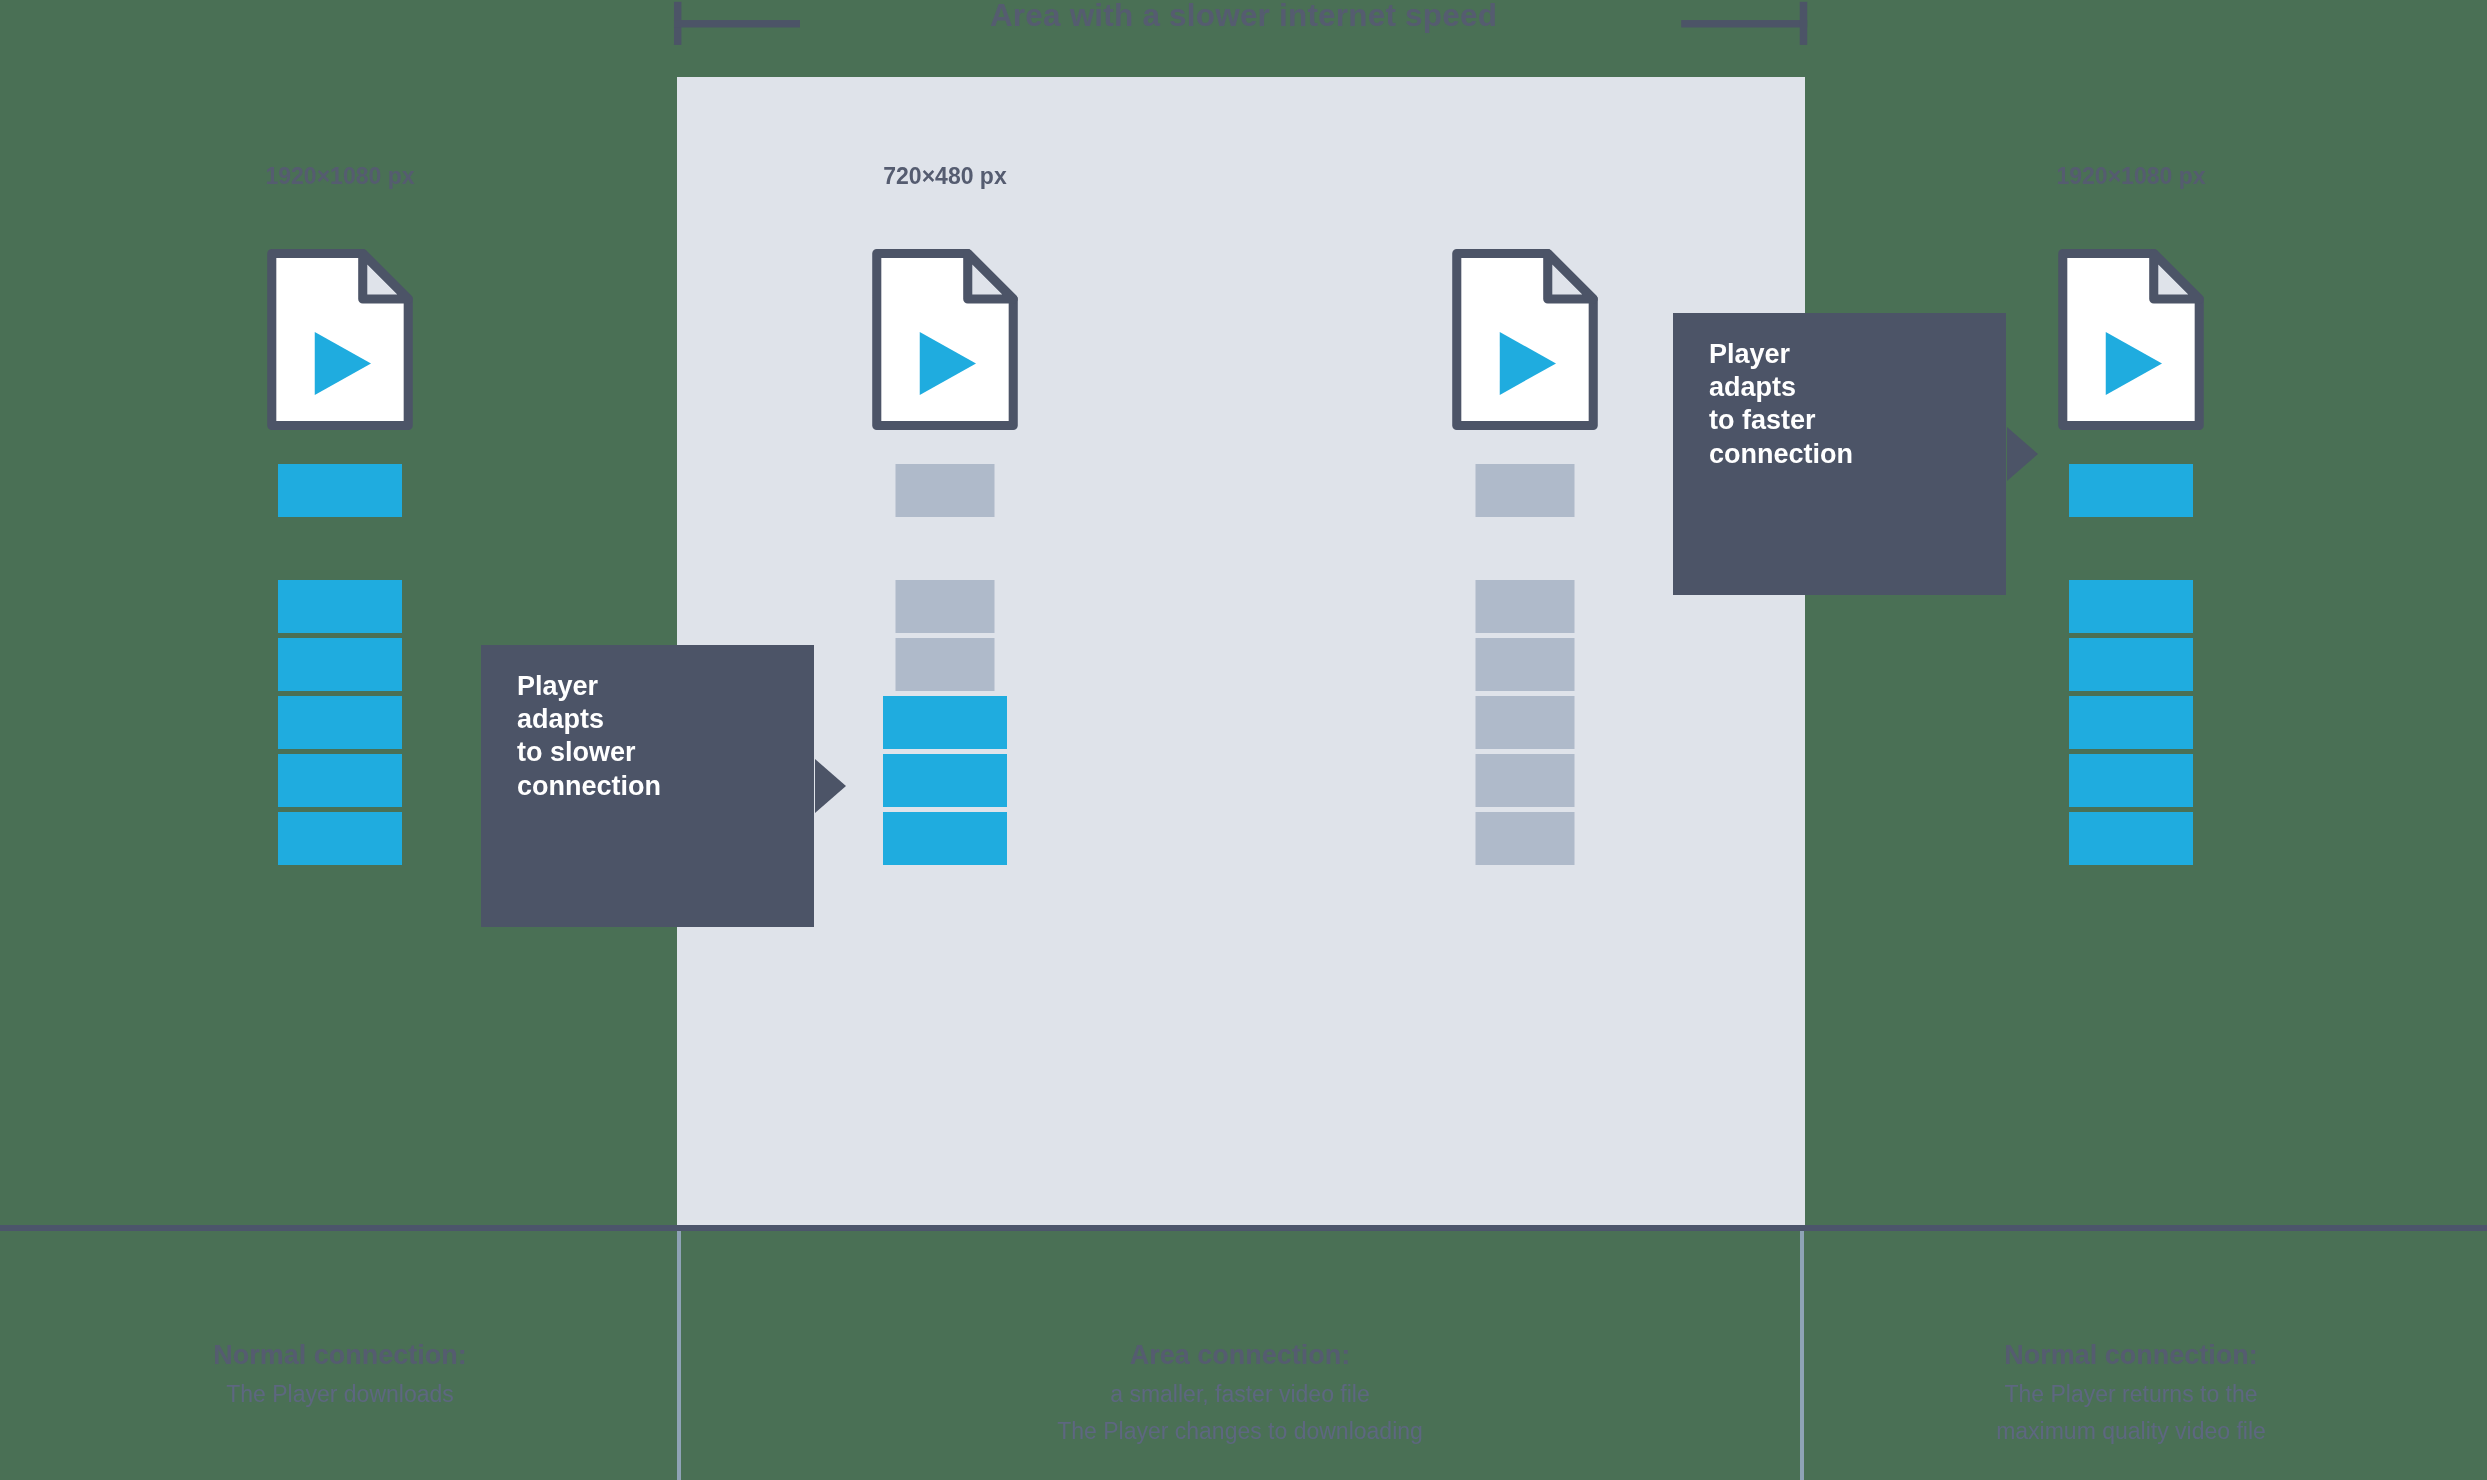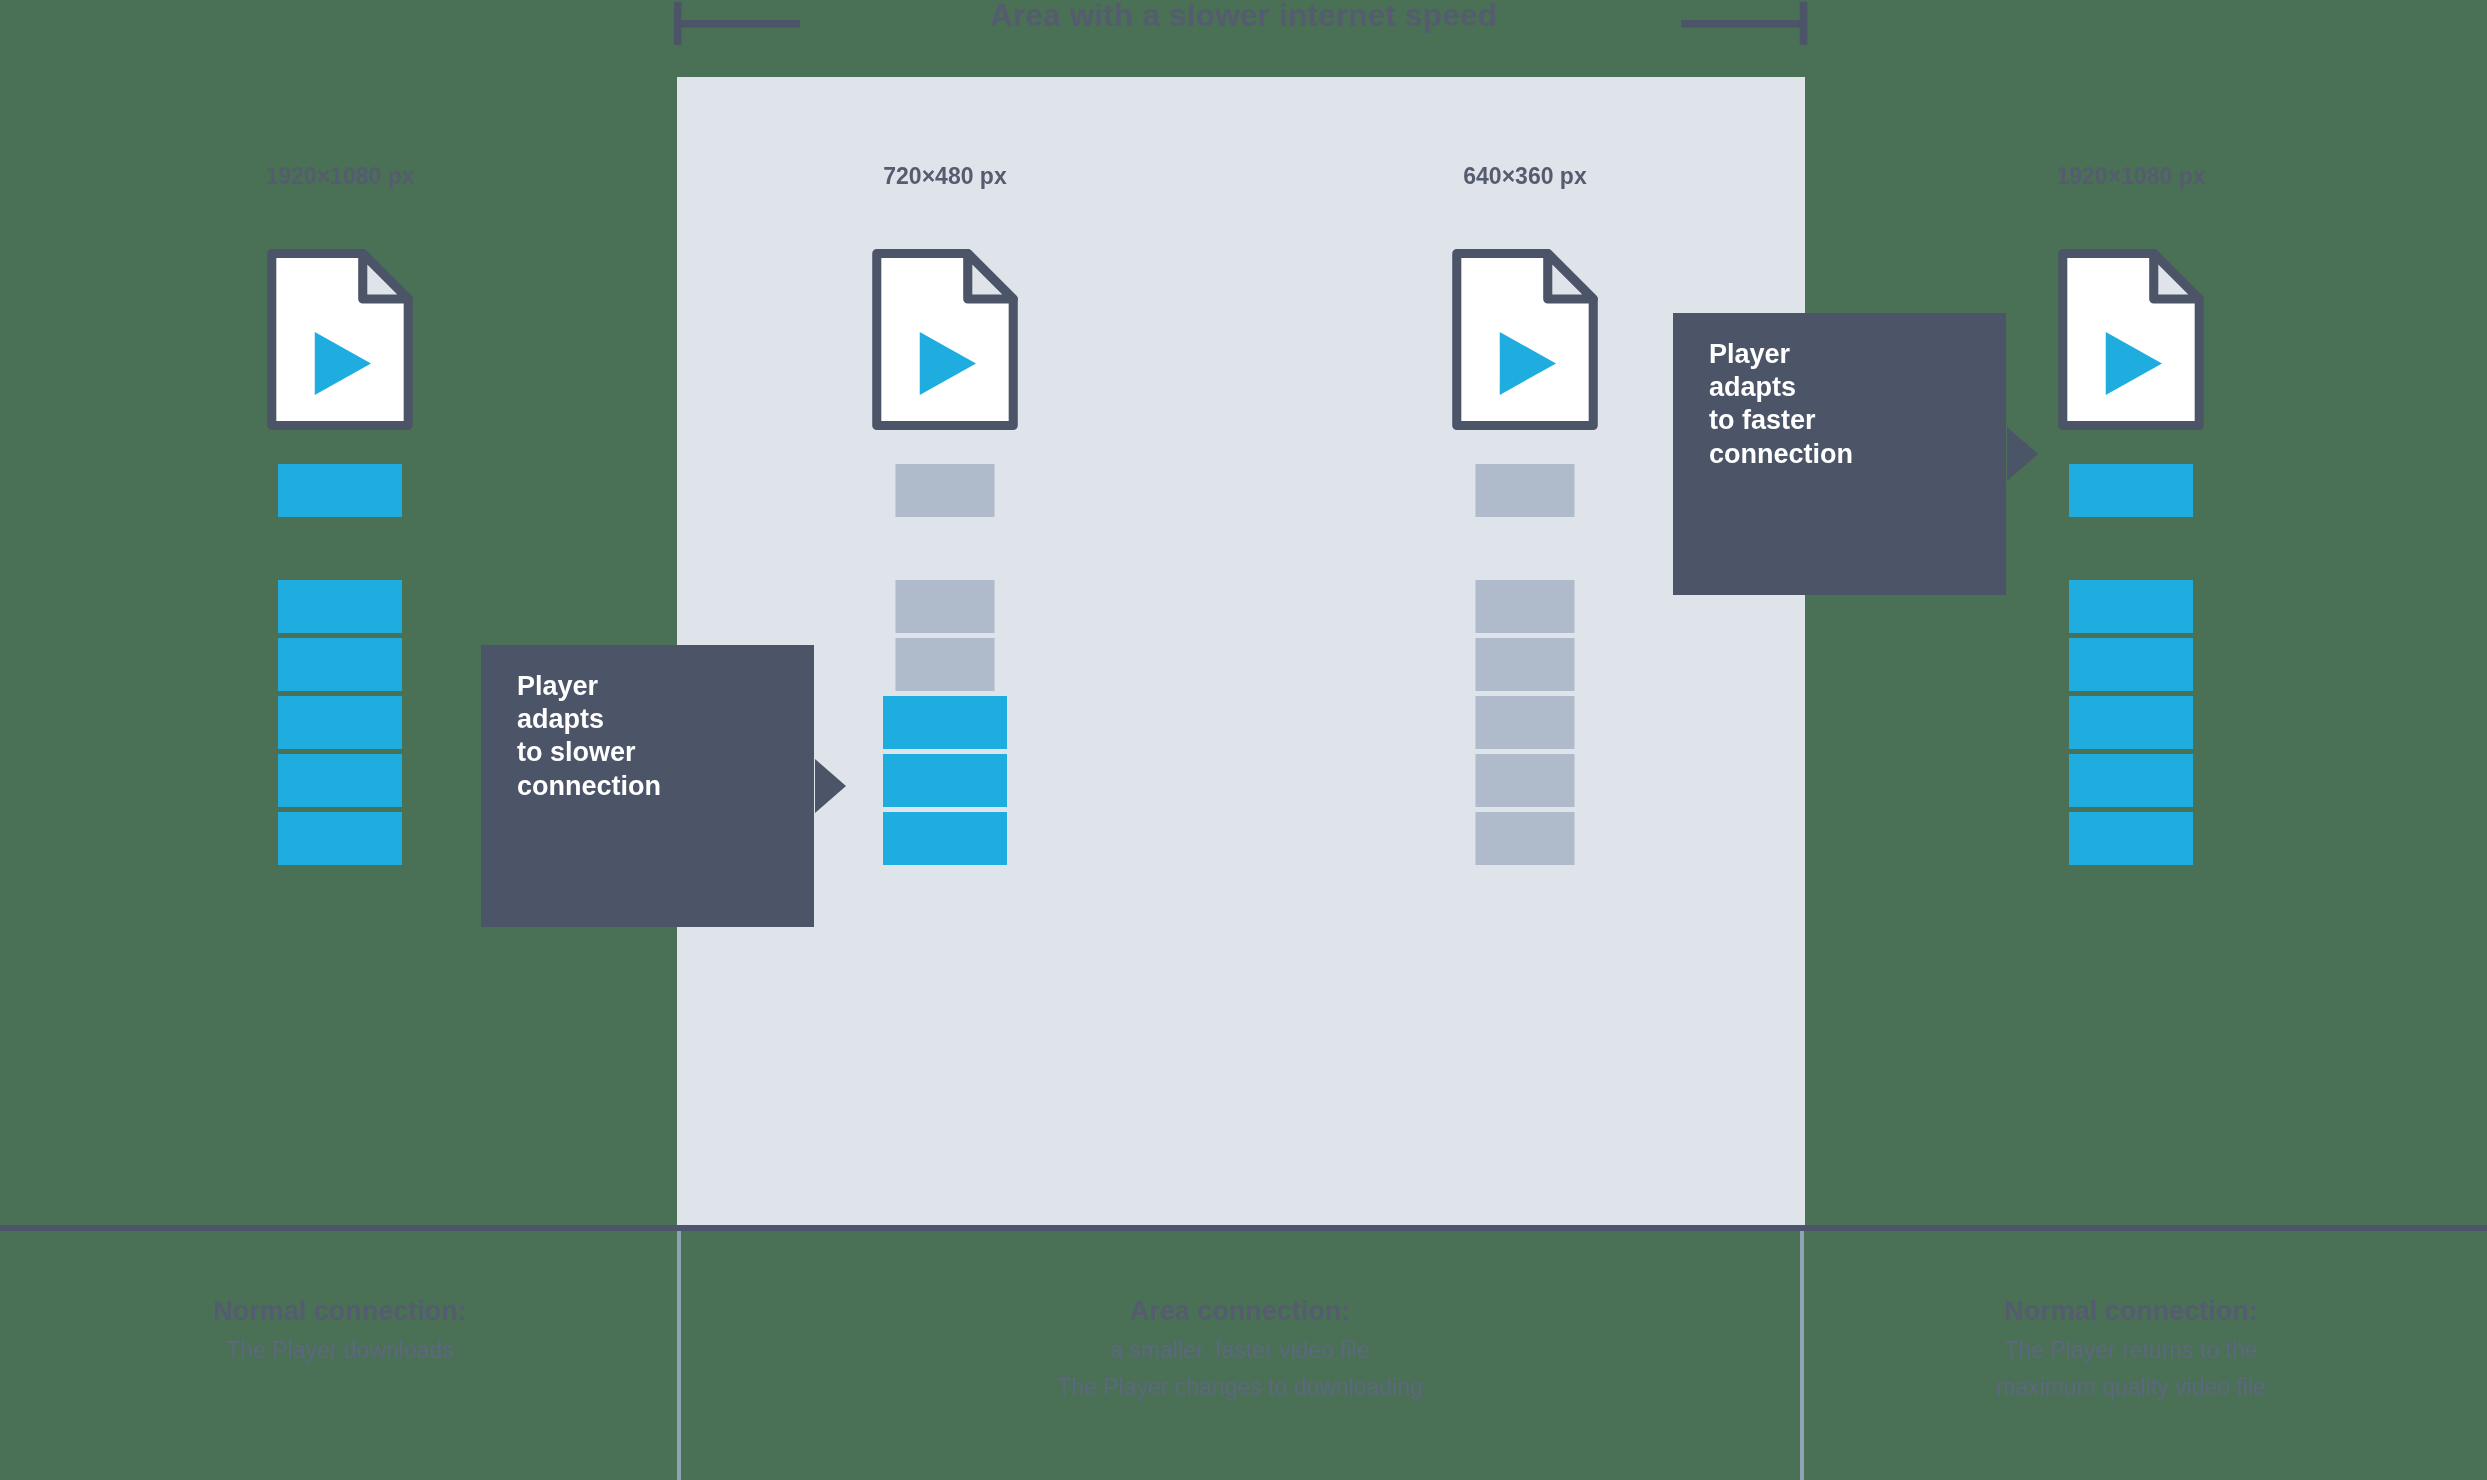--- a/index.html
+++ b/index.html
@@ -144,20 +144,21 @@
     width: 564px;
     text-align: center;
   }
   .caption .title {
     display: block;
     font-size: 27px;
     font-weight: bold;
     color: #555c70;
     line-height: 1.22;
     white-space: nowrap;
+    margin-top: 44px;
   }
   .caption .body {
     display: block;
     font-size: 23px;
     color: #5d6780;
     line-height: 1.22;
     margin-top: 8.3px;
     white-space: nowrap;
   }
 
@@ -254,21 +255,20 @@
       <div class="seg gray r0"></div>
       <div class="seg gray r1"></div>
       <div class="seg gray r2"></div>
       <div class="seg blue r3"></div>
       <div class="seg blue r4"></div>
       <div class="seg blue r5"></div>
     </div>
   </div>
 
   <div class="column col-3">
-    <div class="res-label">640×360 px</div>
 
     <div class="file-icon">
       <svg viewBox="0 0 185 228">
         <path d="M10 10 H120 L175 65 V218 H10 Z" fill="#ffffff" stroke="#4c5467" stroke-width="11" stroke-linejoin="round"></path>
         <path d="M120 10 L175 65 H120 Z" fill="#dfe3ea" stroke="#4c5467" stroke-width="11" stroke-linejoin="round"></path>
         <path d="M62 105 L130 143 L62 181 Z" fill="#1facdf"></path>
       </svg>
     </div>
 
     <div class="segments">

